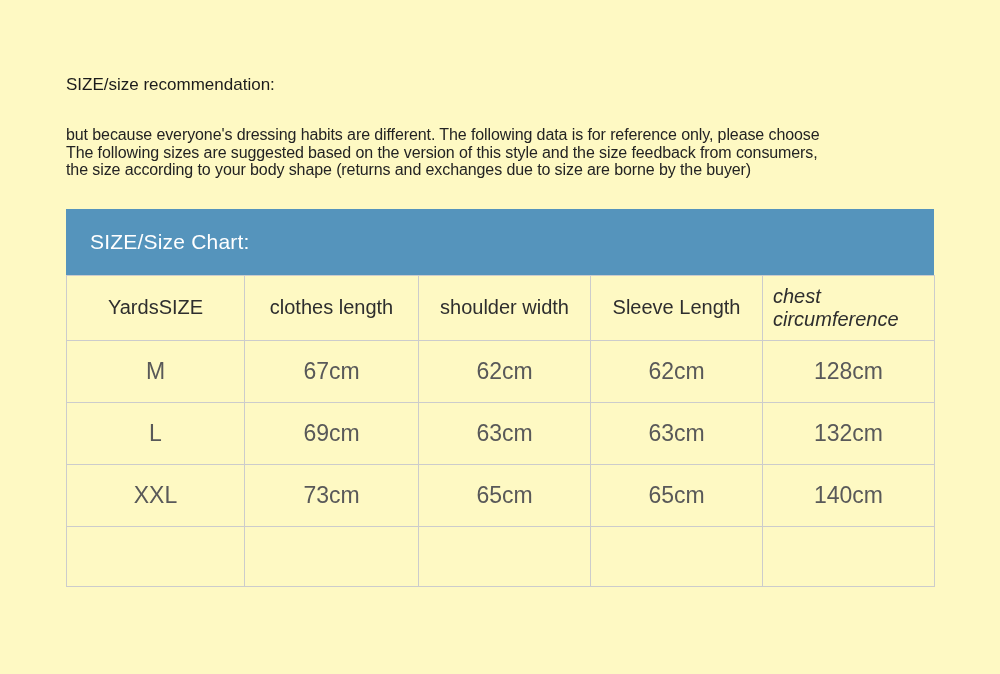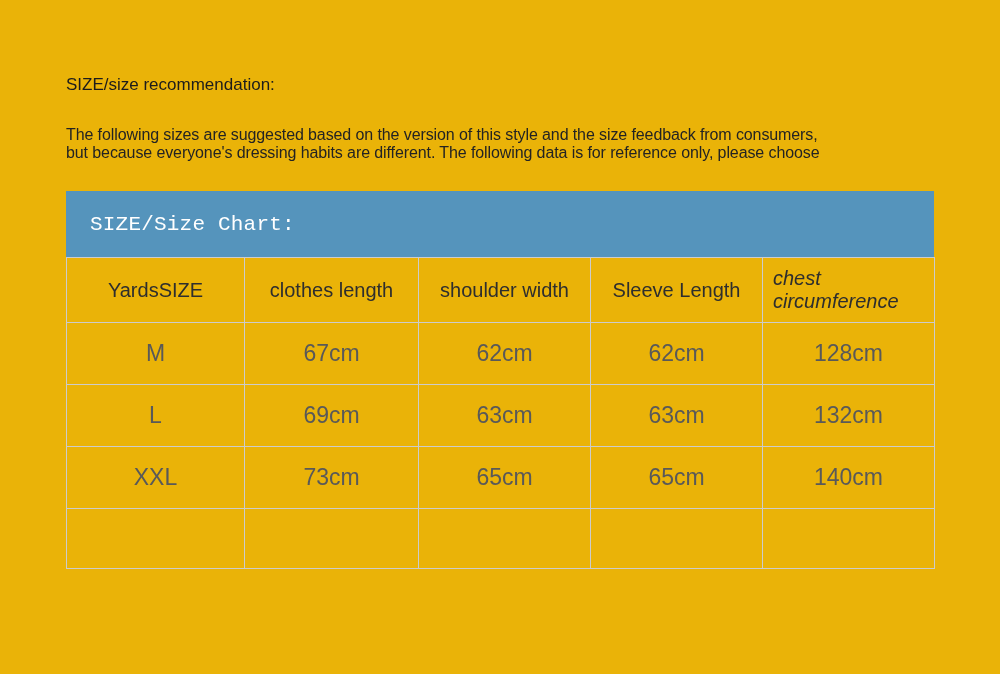--- a/index.html
+++ b/index.html
@@ -7,21 +7,21 @@
     margin: 0;
     padding: 0;
     background: #ffffff;
     font-family: "Liberation Sans", "DejaVu Sans", sans-serif;
     color: #222222;
   }
   .page {
     width: 1000px;
     height: 674px;
     position: relative;
-    background: #eab308;
+    background: #fef9c3;
     overflow: hidden;
   }
   .content {
     position: absolute;
     left: 66px;
     top: 0;
     width: 868px;
   }
   .page-heading {
     margin-top: 75px;
@@ -36,21 +36,20 @@
     color: #232323;
     letter-spacing: -0.1px;
   }
   .intro-line { white-space: nowrap; }
   .chart-title-bar {
     margin-top: 30px;
     height: 66px;
     display: flex;
     align-items: center;
     padding-left: 24px;
-    font-family: Liberation Mono, monospace;
   }
   .chart-title {
     color: #ffffff;
     font-size: 21px;
     letter-spacing: 0.2px;
   }
   table.size-table {
     border-collapse: collapse;
     width: 868px;
     table-layout: fixed;
@@ -84,22 +83,23 @@
 </style>
 </head>
 <body>
 
 <div class="page">
   <div class="content">
 
     <div class="page-heading">SIZE/size recommendation:</div>
 
     <div class="intro">
+      <div class="intro-line">but because everyone's dressing habits are different. The following data is for reference only, please choose</div>
       <div class="intro-line">The following sizes are suggested based on the version of this style and the size feedback from consumers,</div>
-      <div class="intro-line">but because everyone's dressing habits are different. The following data is for reference only, please choose</div>
+      <div class="intro-line">the size according to your body shape (returns and exchanges due to size are borne by the buyer)</div>
     </div>
 
     <div class="chart-title-bar" style="background: rgb(85, 148, 188);">
       <span class="chart-title">SIZE/Size Chart:</span>
     </div>
 
     <table class="size-table">
       <colgroup>
         <col style="width:178px">
         <col style="width:174px">

